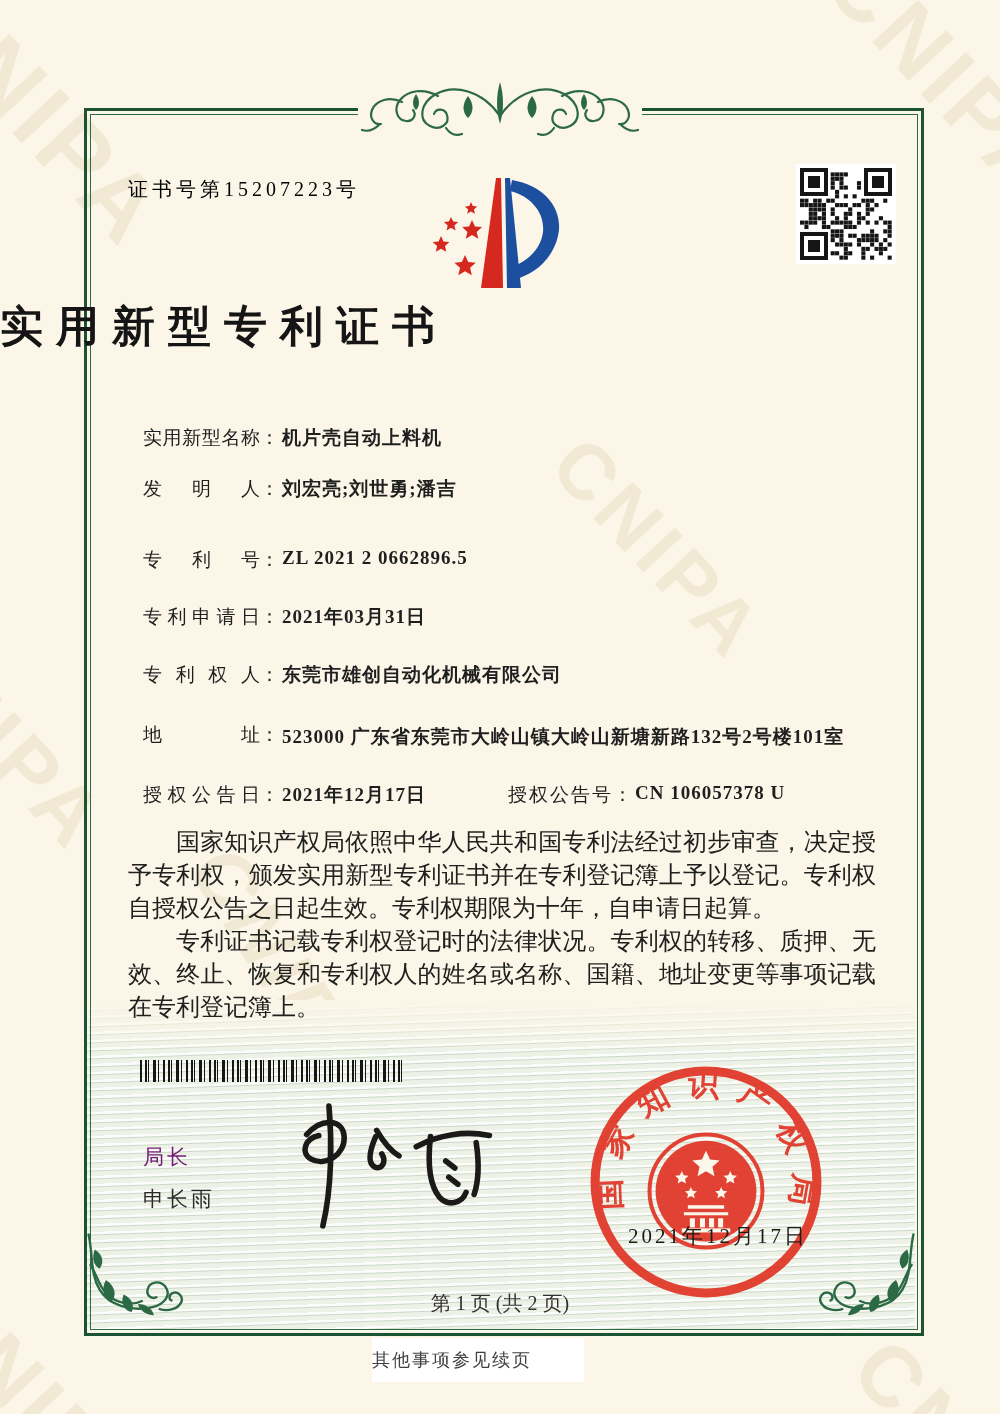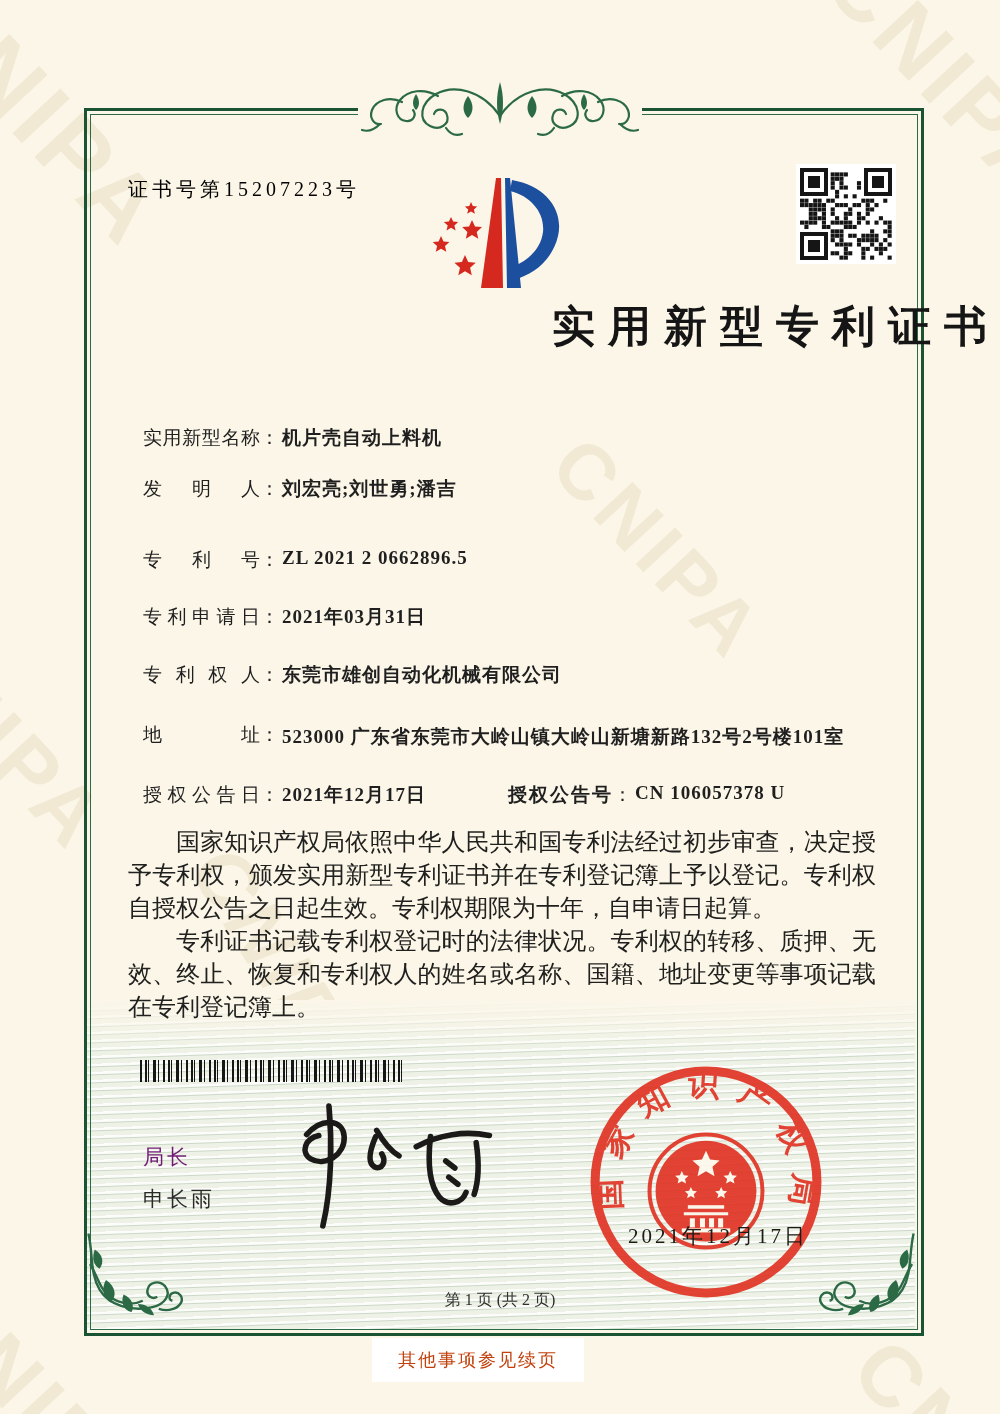--- a/index.html
+++ b/index.html
@@ -42,30 +42,30 @@
   .corner.right{transform:scaleX(-1);}
   
   .cert-no{
     position:absolute;left:128px;top:176px;font-size:20px;letter-spacing:4px;
     z-index:4;color:#000000;
   }
   .logo{position:absolute;left:428px;top:170px;z-index:4;}
   .qr-wrap{position:absolute;left:796px;top:164px;width:100px;height:100px;background:#fff;z-index:4;}
   .qr-wrap svg{position:absolute;left:4px;top:4px;}
   .title{
-    position:absolute;left:0;top:298px;width:100%;text-align:right;z-index:4;
+    position:absolute;left:0;top:298px;width:100%;text-align:left;z-index:4;
     font-size:43px;font-weight:bold;letter-spacing:13px;color:#151515;
   }
   
   .frow{position:absolute;left:143px;z-index:4;font-size:19px;white-space:nowrap;}
   .flabel{
     display:inline-block;width:117px;text-align:justify;text-align-last:justify;
     vertical-align:top;
   }
-  .flabel2{display:inline-block;vertical-align:top;letter-spacing:2px;font-weight:bold;}
+  .flabel2{display:inline-block;vertical-align:top;letter-spacing:2px;}
   .fsep{display:inline-block;vertical-align:top;width:22px;}
   .fvalue{display:inline-block;vertical-align:top;letter-spacing:1px;font-weight:bold;}
   .fvalue.wrap{white-space:normal;width:600px;line-height:30px;}
   .pair2{position:absolute;left:365px;top:0;}
   
   .bodytext{
     position:absolute;left:128px;top:826px;width:748px;z-index:4;
     font-size:24px;line-height:33px;text-align:justify;color:#20201e;
   }
   .bodytext p{margin:0;text-indent:2em;}
@@ -82,26 +82,26 @@
   .signer-title{position:absolute;left:143px;top:1143px;font-size:21px;letter-spacing:3px;z-index:4;color:#701a75;}
   .signer-name{position:absolute;left:143px;top:1185px;font-size:21px;letter-spacing:3px;z-index:4;color:#2a2a28;}
   .signature{position:absolute;left:268px;top:1100px;z-index:4;}
   .seal{position:absolute;left:586px;top:1062px;z-index:5;}
   .seal-date{
     position:absolute;left:628px;top:1222px;z-index:6;font-size:21px;
     letter-spacing:3px;color:#1c1b17;
   }
   .page-num{
     position:absolute;left:0;top:1290px;width:1000px;text-align:center;z-index:4;
-    font-size:16px;color:#30302e;
+    font-size:20px;color:#30302e;
   }
   .cont-note{
     position:absolute;left:372px;top:1338px;width:212px;height:44px;z-index:4;
-    background:#ffffff;text-align:center;line-height:44px;font-size:18px;
-    letter-spacing:2px;color:#c2410c;
+    background:#ffffff;line-height:44px;font-size:18px;
+    letter-spacing:2px;color:#404040;
   }
 </style>
 </head>
 <body>
 
 <div class="page">
 
   <div class="wm" style="left:-30px;top:-40px;font-size:95px;">CNIPA</div>
   <div class="wm" style="left:880px;top:-70px;font-size:90px;">CNIPA</div>
   <div class="wm" style="left:600px;top:420px;font-size:78px;">CNIPA</div>

